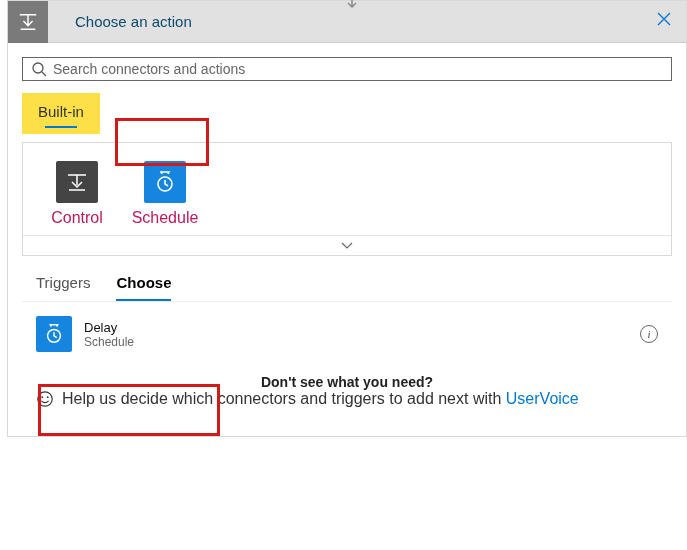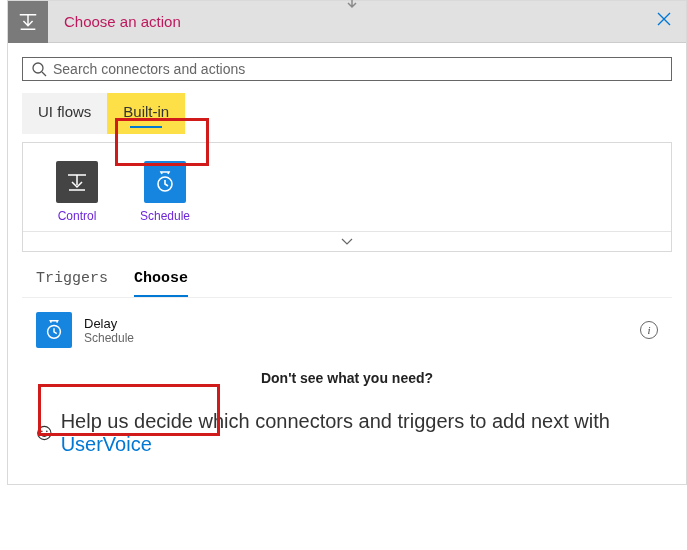--- a/index.html
+++ b/index.html
@@ -3,21 +3,21 @@
 <meta charset="utf-8">
 <style>
   * { box-sizing: border-box; margin: 0; padding: 0; font-family: "Segoe UI", Arial, sans-serif; }
   body { background: #fff; width: 687px; height: 550px; overflow: hidden; }
   .outer { border: 1px solid #d9d9d9; width: 680px; margin-left: 7px; }
   .arrow-top { position: absolute; left: 340px; top: -4px; }
 
   
   .header { display: flex; align-items: center; height: 42px; background: #e1e1e1; border-bottom: 1px solid #ccc; }
   .header-icon { width: 40px; height: 42px; background: #7a7a7a; display: flex; align-items: center; justify-content: center; }
-  .header-title { flex: 1; padding-left: 16px; font-size: 15px; color: #be185d; }
+  .header-title { flex: 1; padding-left: 27px; font-size: 15px; color: #0c4a6e; }
   .close-x { width: 44px; text-align: center; font-size: 18px; color: #0078d4; cursor: pointer; }
 
   .content { padding: 14px 14px 14px 14px; background: #fff; }
 
   
   .search-box { display: flex; align-items: center; border: 1px solid #666; height: 24px; padding: 0 8px; }
   .search-box svg { margin-right: 6px; }
   .search-box input { border: none; outline: none; flex: 1; font-size: 14px; color: #333; }
   .search-box input::placeholder { color: #666; }
 
@@ -32,42 +32,42 @@
   }
   .highlight-builtin { position: absolute; border: 3px solid #d11a1a; left: 115px; top: 118px; width: 94px; height: 48px; pointer-events: none; }
 
   
   .connectors { border: 1px solid #d9d9d9; margin-top: 8px; padding-bottom: 0; }
   .conn-row { display: flex; gap: 28px; padding: 18px 24px 8px 24px; }
   .conn-item { display: flex; flex-direction: column; align-items: center; width: 60px; }
   .conn-tile { width: 42px; height: 42px; border-radius: 2px; display: flex; align-items: center; justify-content: center; }
   .conn-tile.control { background: #444; }
   .conn-tile.schedule { background: #1585e0; }
-  .conn-label { font-size: 12px; color: #6d28d9; margin-top: 6px; }
+  .conn-label { font-size: 16px; color: #be185d; margin-top: 6px; }
   .chev-row { height: 20px; border-top: 1px solid #e5e5e5; display:flex; align-items:center; justify-content:center; color:#666; font-size:10px; cursor:pointer; }
 
   
   .ta-tabs { display: flex; gap: 26px; margin-top: 18px; padding-left: 14px; border-bottom: 0; }
-  .ta-tab { font-size: 15px; color: #555; padding-bottom: 8px; cursor: pointer; font-family: Liberation Mono, monospace; }
+  .ta-tab { font-size: 15px; color: #555; padding-bottom: 8px; cursor: pointer; }
   .ta-tab.active { color: #000; font-weight: 600; position: relative; }
   .ta-tab.active::after { content: ""; position: absolute; left: 0; right: 0; bottom: -2px; height: 2px; background: #0078d4; }
   .ta-rule { height:1px; background:#eee; margin-top:2px; }
 
   
   .action-item { display: flex; align-items: center; padding: 8px 14px; margin-top: 6px; cursor: pointer; }
   .action-icon { width: 36px; height: 36px; background: #1585e0; border-radius: 2px; display:flex; align-items:center; justify-content:center; margin-right:12px; }
   .action-text .t1 { font-size: 13px; color: #111; }
   .action-text .t2 { font-size: 12px; color: #666; }
   .info-circle { margin-left: auto; width:18px; height:18px; border:1px solid #666; border-radius:50%; display:flex; align-items:center; justify-content:center; font-size:11px; color:#444; font-family: Georgia, serif; font-style: italic; }
   .highlight-action { position: absolute; border: 3px solid #d11a1a; left: 38px; top: 384px; width: 182px; height: 52px; pointer-events:none; }
 
   
   .footer { margin-top: 14px; padding: 0 14px 14px 14px; }
   .footer .q { font-size: 14px; font-weight: 600; color: #222; text-align: center; }
-  .footer .help-row { display:flex; align-items:center; margin-top:24px; font-size:20px; color:#333; }
+  .footer .help-row { display:flex; align-items:flex-end; margin-top:0; font-size:16px; color:#333; }
   .footer .help-row svg { margin-right:8px; }
   .footer a { color: #0078d4; text-decoration: none; }
 
   .container { position: relative; }
 </style>
 </head>
 <body>
 
 <div class="container">
 
@@ -95,21 +95,20 @@
 
       <div class="search-box">
         <svg width="16" height="16" viewBox="0 0 16 16">
             <circle cx="7" cy="7" r="5" stroke="#555" stroke-width="1.3" fill="none"></circle>
             <path d="M11 11 L15 15" stroke="#555" stroke-width="1.3"></path>
           </svg>
         <input type="text" placeholder="Search connectors and actions" style="">
       </div>
 
       <div class="cat-tabs">
-        <div class="cat-tab ui-flows">UI flows</div>
         <div class="cat-tab builtin">Built-in</div>
       </div>
 
       <div class="connectors">
         <div class="conn-row">
           <div class="conn-item">
             <div class="conn-tile control">
               <svg width="24" height="24" viewBox="0 0 24 24">
                   <path d="M3 5 H21 M12 5 V15 M7 12 L12 17 L17 12 M4 20 H20" stroke="#fff" stroke-width="1.5" fill="none"></path>
                 </svg>

